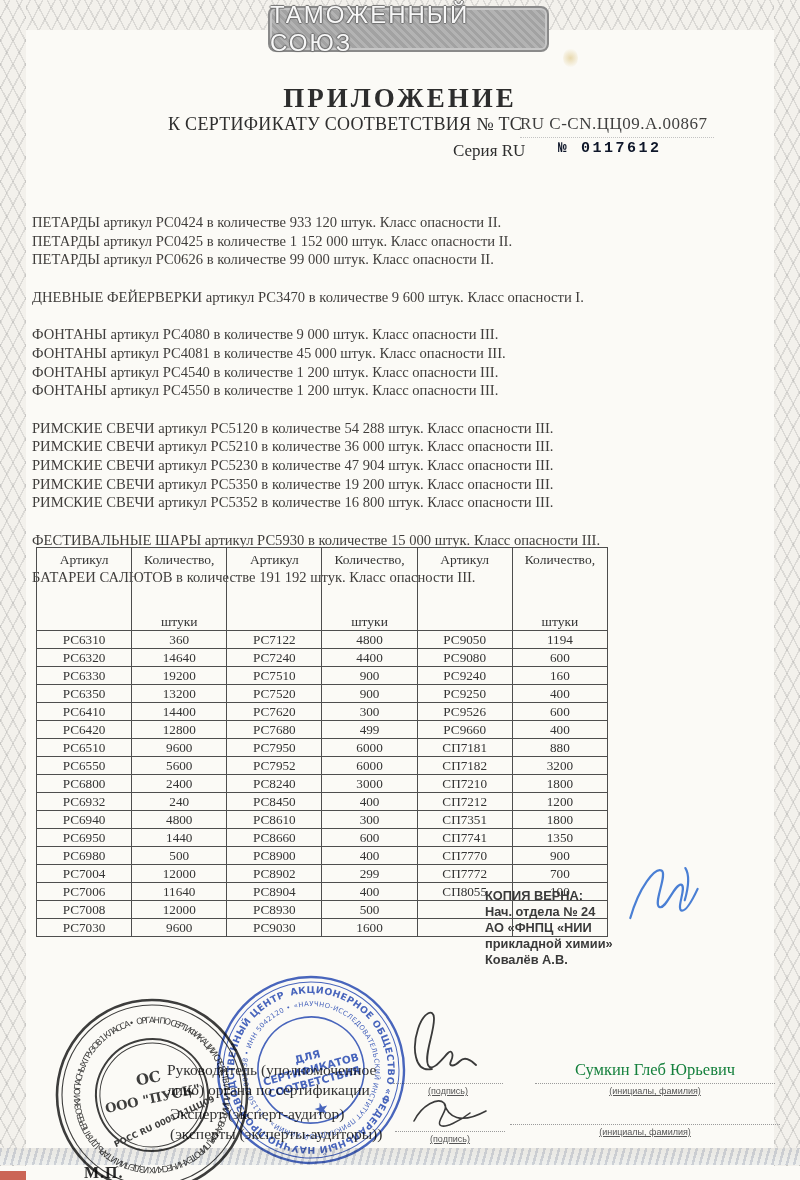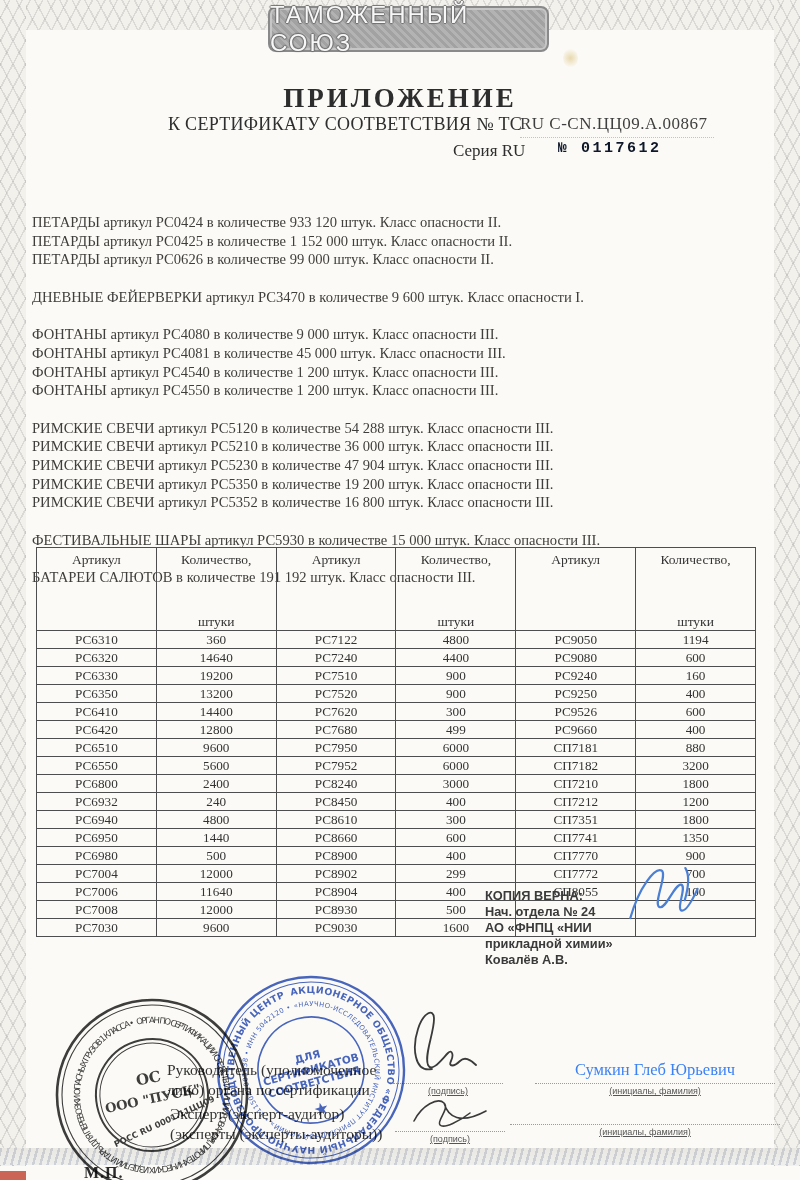--- a/index.html
+++ b/index.html
@@ -33,37 +33,37 @@
   .cert-label{position:absolute;left:168px;top:114px;font-size:18px;color:#2e2e2e;letter-spacing:.3px;}
   .cert-number{position:absolute;left:520px;top:114px;font-size:17px;color:#3f3f3f;
     border-bottom:1px dotted #c3c3c3;padding:0 6px 3px 0;letter-spacing:.5px;}
   .series-label{position:absolute;left:453px;top:141px;font-size:17px;color:#2e2e2e;}
   .series-number{position:absolute;left:558px;top:140px;font-family:Liberation Mono, monospace;
     font-weight:bold;font-size:15px;letter-spacing:2.5px;color:#0f172a;}
   
   .products{position:absolute;left:32px;top:171px;width:730px;margin-top:43px;}
   .product-line{height:18.7px;font-size:14.6px;color:#403e3c;white-space:nowrap;}
   
-  .qty-table{position:absolute;left:36px;top:547px;width:720px;border-collapse:collapse;
+  .qty-table{position:absolute;left:36px;top:547px;width:572px;border-collapse:collapse;
     font-size:13.2px;color:#343434;table-layout:fixed;}
   .qty-table th,.qty-table td{border:1px solid #4e4e4e;text-align:center;padding:0;}
   .qty-table th{font-weight:normal;font-size:13.5px;height:44px;vertical-align:top;padding-top:4px;}
   .qty-table td{height:17px;line-height:16px;}
   .th2{min-height:15px;margin-top:46px;}
   
   .copy-block{position:absolute;left:485px;top:888px;width:180px;
     font-family:"Liberation Sans",sans-serif;font-weight:bold;font-size:12.8px;
     line-height:16px;color:#3a3a3a;}
   
   .mp{position:absolute;left:84px;top:1164px;font-size:16px;font-weight:bold;color:#2b2b2b;letter-spacing:1px;}
   .role-a{position:absolute;left:167px;top:1060px;font-size:15.5px;line-height:20px;color:#333;}
   .role-b{position:absolute;left:170px;top:1104px;font-size:15.5px;line-height:20px;color:#333;}
   .caption{position:absolute;border-top:1px dotted #9b9b9b;text-align:center;
     font-family:"Liberation Sans",sans-serif;font-size:9px;color:#555;padding-top:2px;text-decoration:underline;}
-  .sig-name{position:absolute;text-align:center;font-size:16.5px;color:#3b82f6;}
+  .sig-name{position:absolute;text-align:center;font-size:16.5px;color:#15803d;}
   .sig-svg{position:absolute;}
   
   .stamp{position:absolute;mix-blend-mode:multiply;opacity:.93;}
   .stamp-black{left:52px;top:995px;transform:rotate(-12deg);}
   .stamp-blue{left:213px;top:972px;transform:rotate(-15deg);}
   svg text{font-family:"DejaVu Sans",sans-serif;}
 </style>
 </head>
 <body>
 

